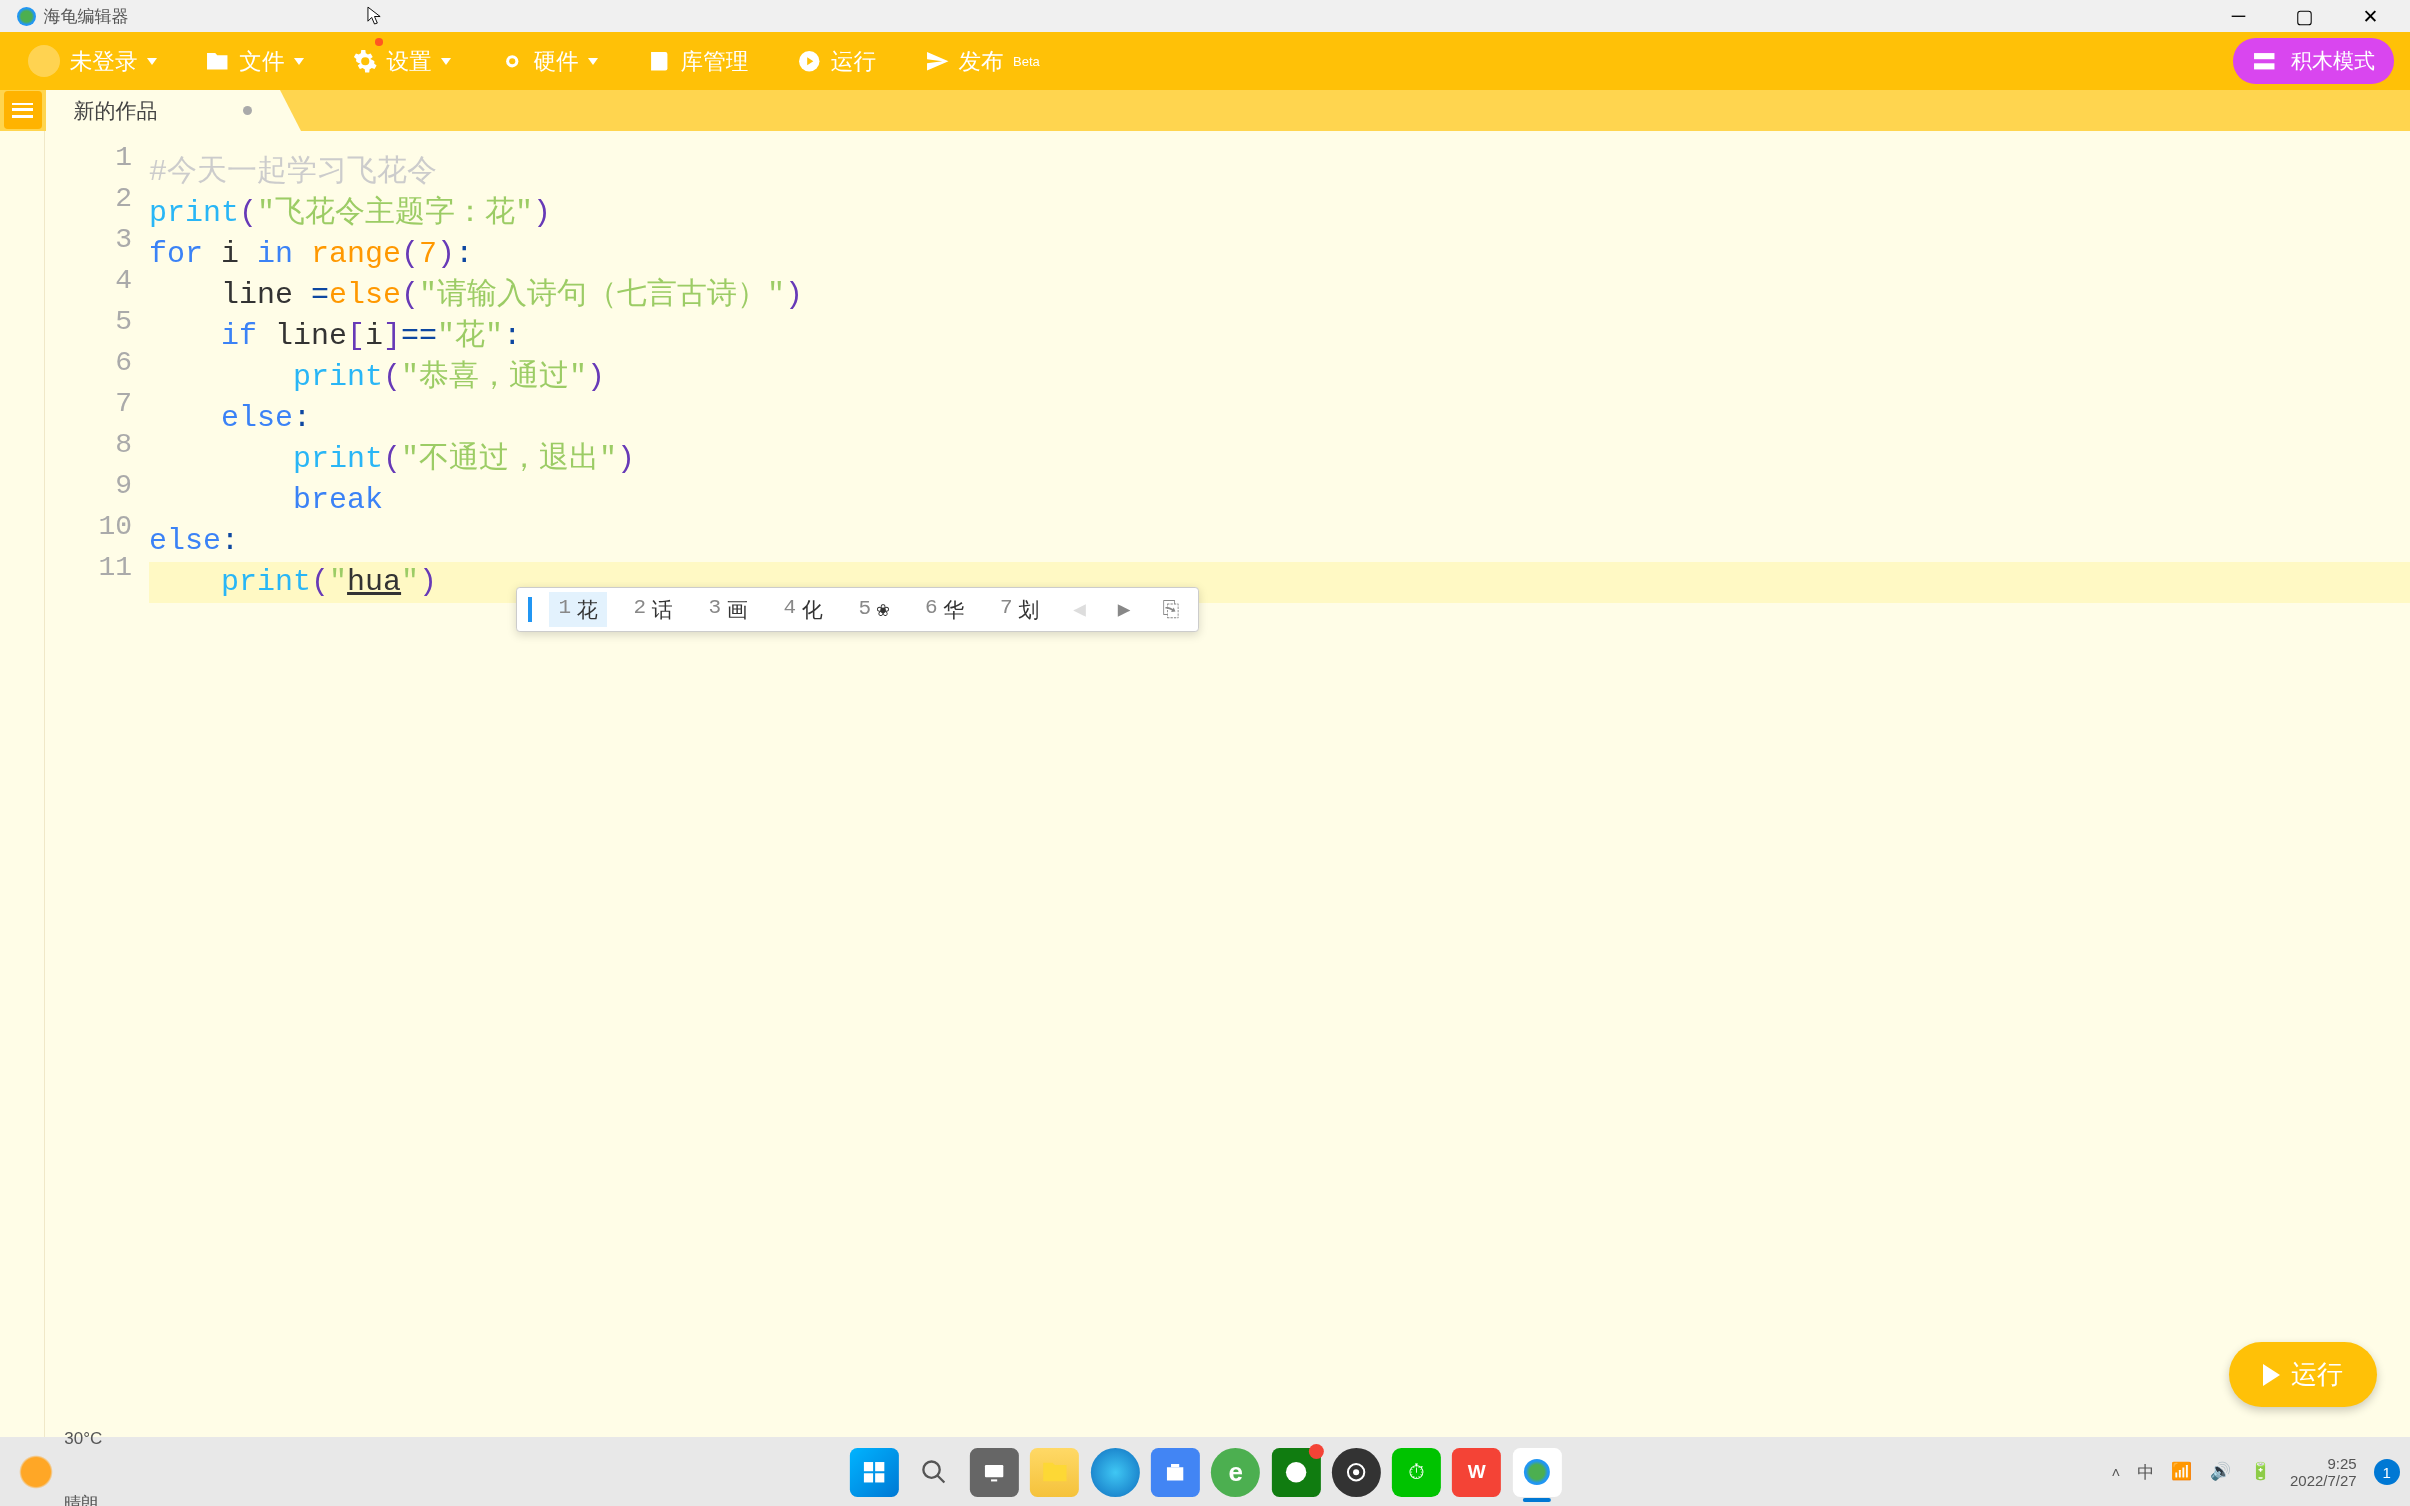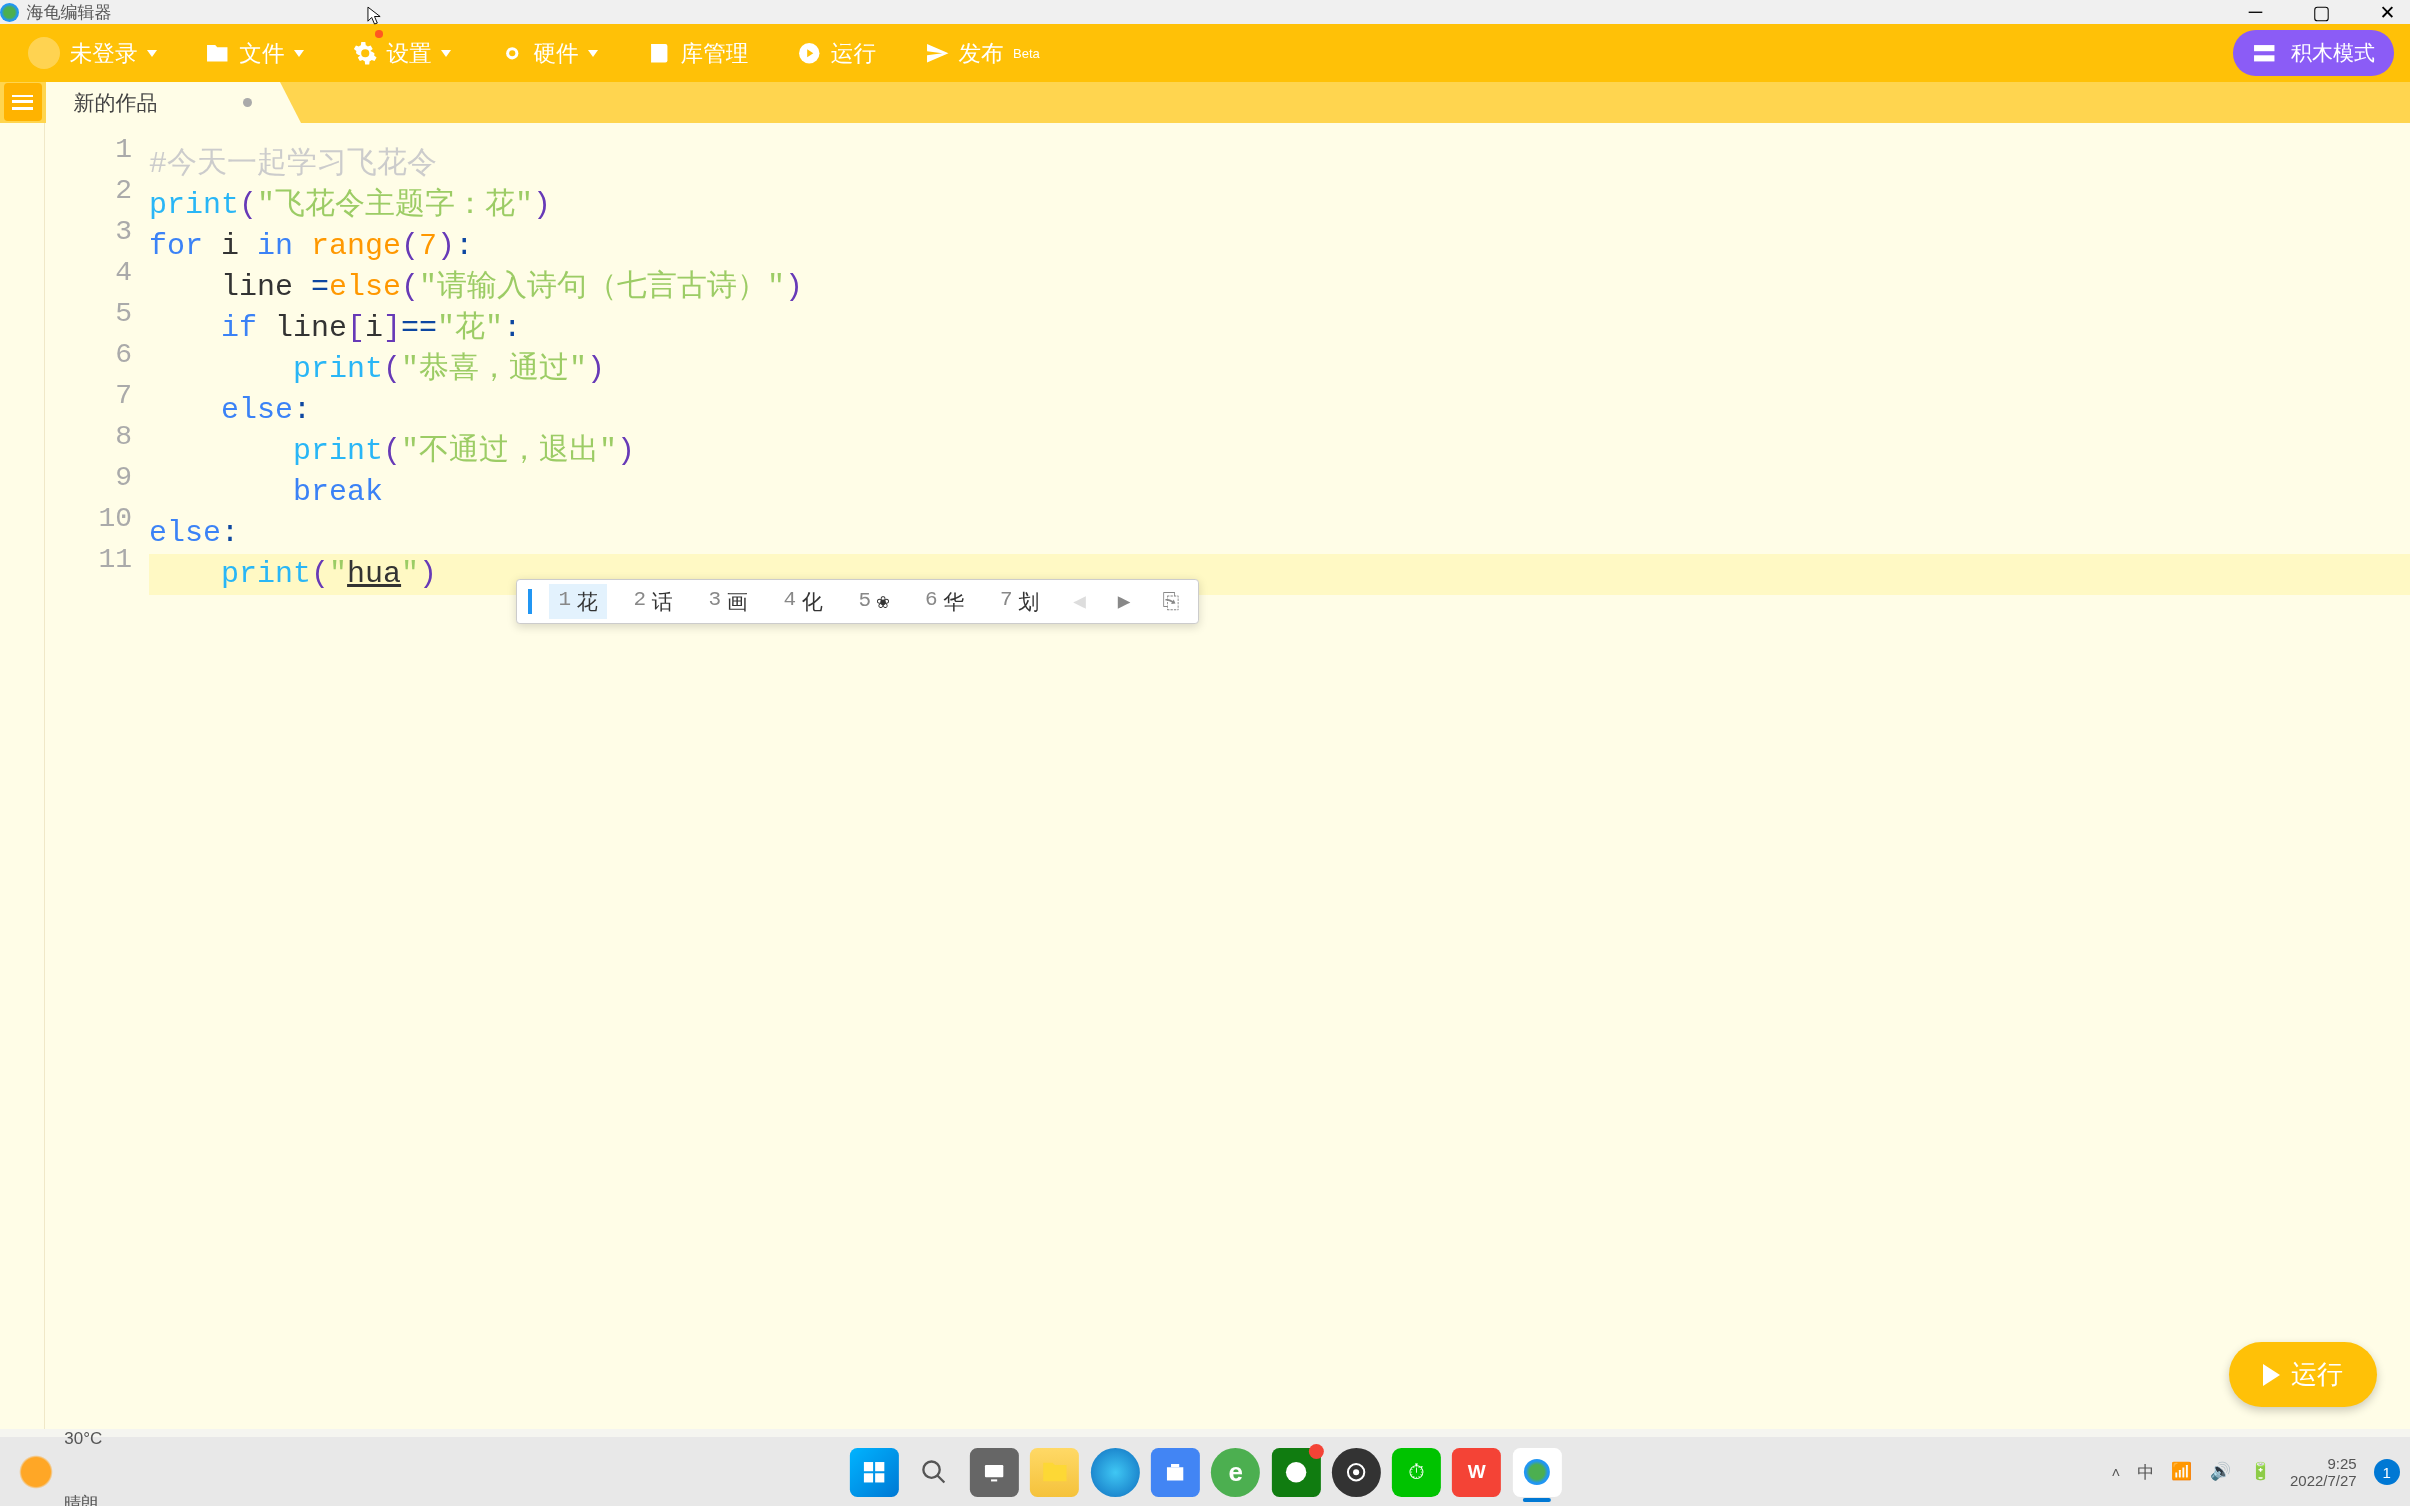--- a/index.html
+++ b/index.html
@@ -7,25 +7,25 @@
   font-family: "Microsoft YaHei", sans-serif;
   width: 2411px;
   height: 1507px;
   background: #f5f5f0;
   overflow: hidden;
   position: relative;
 }
 
 
 .titlebar {
-  height: 24px;
+  height: 32px;
   background: #f0f0f0;
   display: flex;
   align-items: center;
-  padding: 0 0;
+  padding: 0 17px;
   font-size: 17px;
 }
 .titlebar-icon {
   width: 19px; height: 19px;
   margin-right: 7.5px;
   background: radial-gradient(circle, #4CAF50 40%, #2196F3 60%);
   border-radius: 50%;
 }
 .titlebar-title { flex: 1; color: #555; }
 .titlebar-controls { display: flex; gap: 19px; }
@@ -73,21 +73,21 @@
   border-radius: 50%;
 }
 .dropdown-caret {
   width: 0; height: 0;
   border-left: 5.6px solid transparent;
   border-right: 5.6px solid transparent;
   border-top: 7.5px solid #fff;
 }
 .toolbar-spacer { flex: 1; }
 .block-mode-btn {
-  background: #8b5cf6;
+  background: #d946ef;
   border-radius: 22.6px;
   padding: 9.4px 19px;
   display: flex; align-items: center; gap: 15px;
   color: #fff;
   font-size: 21px;
 }
 .beta-badge { font-size: 13px; vertical-align: super; }
 
 
 .tabbar {

